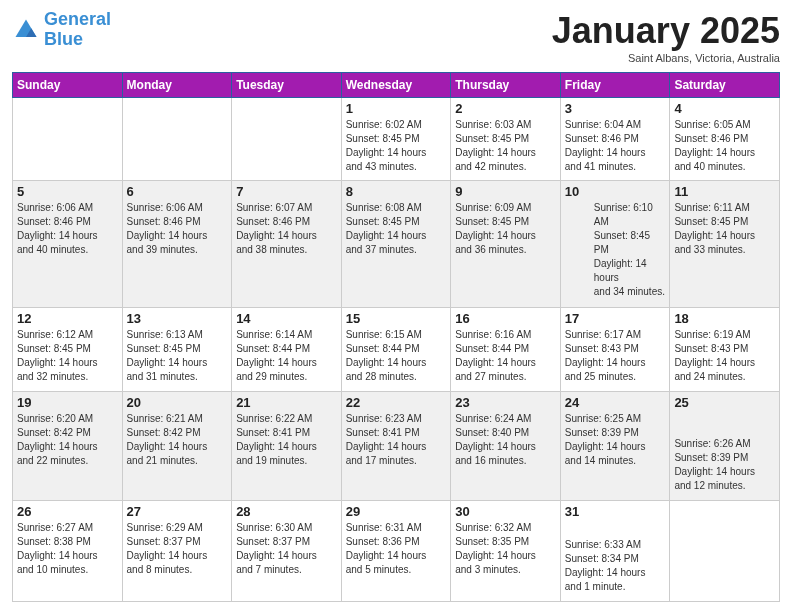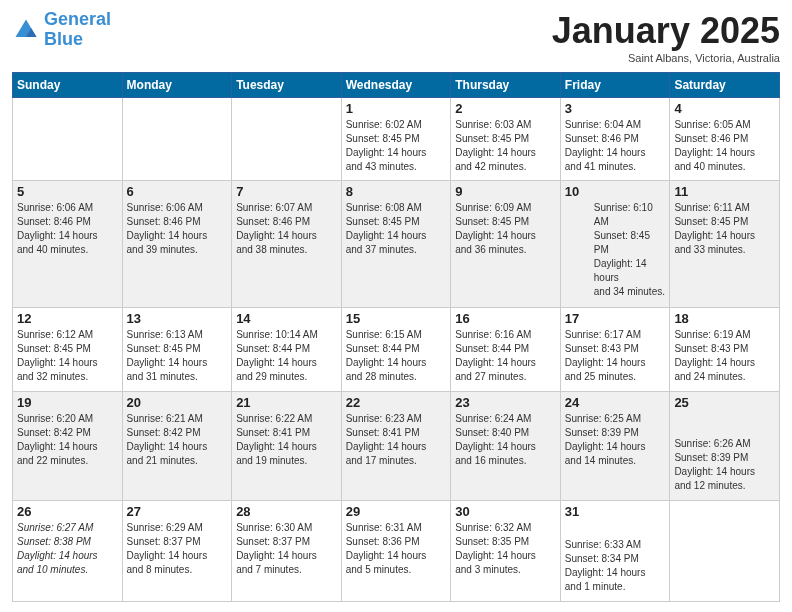--- a/index.html
+++ b/index.html
@@ -54,21 +54,21 @@
       color: #444;
     }
     .calendar {
       flex: 1;
       border: 1px solid #ccc;
       border-collapse: collapse;
       width: 100%;
       table-layout: fixed;
     }
     .calendar th {
-      background: #0369a1;
+      background: #a21caf;
       color: #fff;
       font-size: 12px;
       font-weight: bold;
       padding: 5px 4px;
       text-align: left;
       border: 1px solid #2a5fa0;
     }
     .calendar td {
       border: 1px solid #ccc;
       vertical-align: top;
@@ -226,21 +226,21 @@
           </td>
           <td>
             <div class="day-number">13</div>
             <div class="day-info" style="white-space: pre-line;">Sunrise: 6:13 AM
 Sunset: 8:45 PM
 Daylight: 14 hours
 and 31 minutes.</div>
           </td>
           <td>
             <div class="day-number">14</div>
-            <div class="day-info" style="white-space: pre-line;">Sunrise: 10:14 AM
+            <div class="day-info" style="white-space: pre-line;">Sunrise: 6:14 AM
 Sunset: 8:44 PM
 Daylight: 14 hours
 and 29 minutes.</div>
           </td>
           <td>
             <div class="day-number">15</div>
             <div class="day-info" style="white-space: pre-line;">Sunrise: 6:15 AM
 Sunset: 8:44 PM
 Daylight: 14 hours
 and 28 minutes.</div>
@@ -314,21 +314,21 @@
             <div class="day-number">25</div>
             <div class="day-info" style="white-space: pre-line; margin-top: 27px;">Sunrise: 6:26 AM
 Sunset: 8:39 PM
 Daylight: 14 hours
 and 12 minutes.</div>
           </td>
         </tr>
         <tr class="row-white">
           <td>
             <div class="day-number">26</div>
-            <div class="day-info" style="white-space: pre-line; font-style: italic;">Sunrise: 6:27 AM
+            <div class="day-info" style="white-space: pre-line;">Sunrise: 6:27 AM
 Sunset: 8:38 PM
 Daylight: 14 hours
 and 10 minutes.</div>
           </td>
           <td>
             <div class="day-number">27</div>
             <div class="day-info" style="white-space: pre-line;">Sunrise: 6:29 AM
 Sunset: 8:37 PM
 Daylight: 14 hours
 and 8 minutes.</div>

